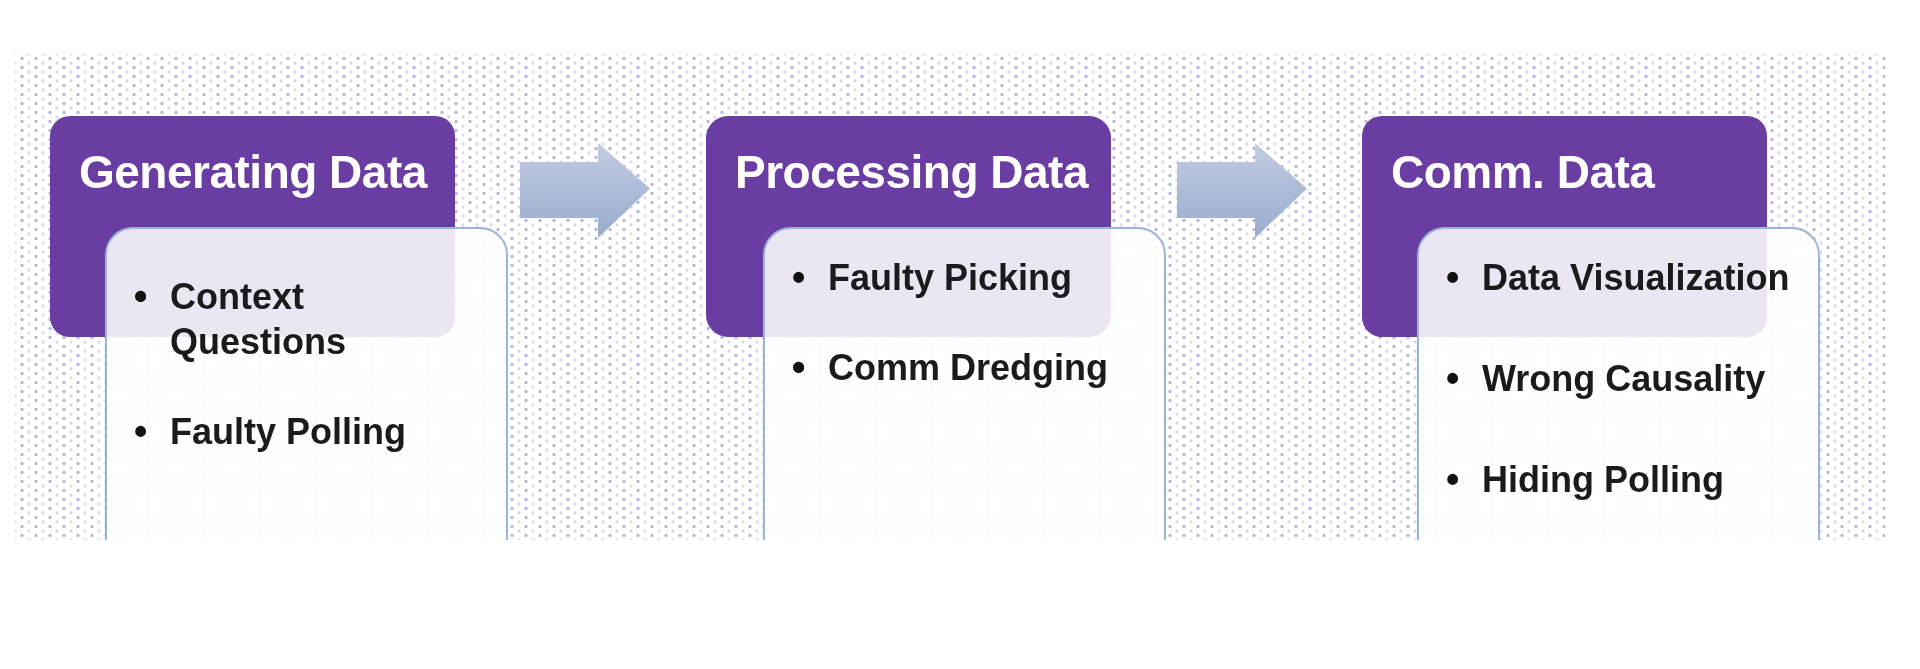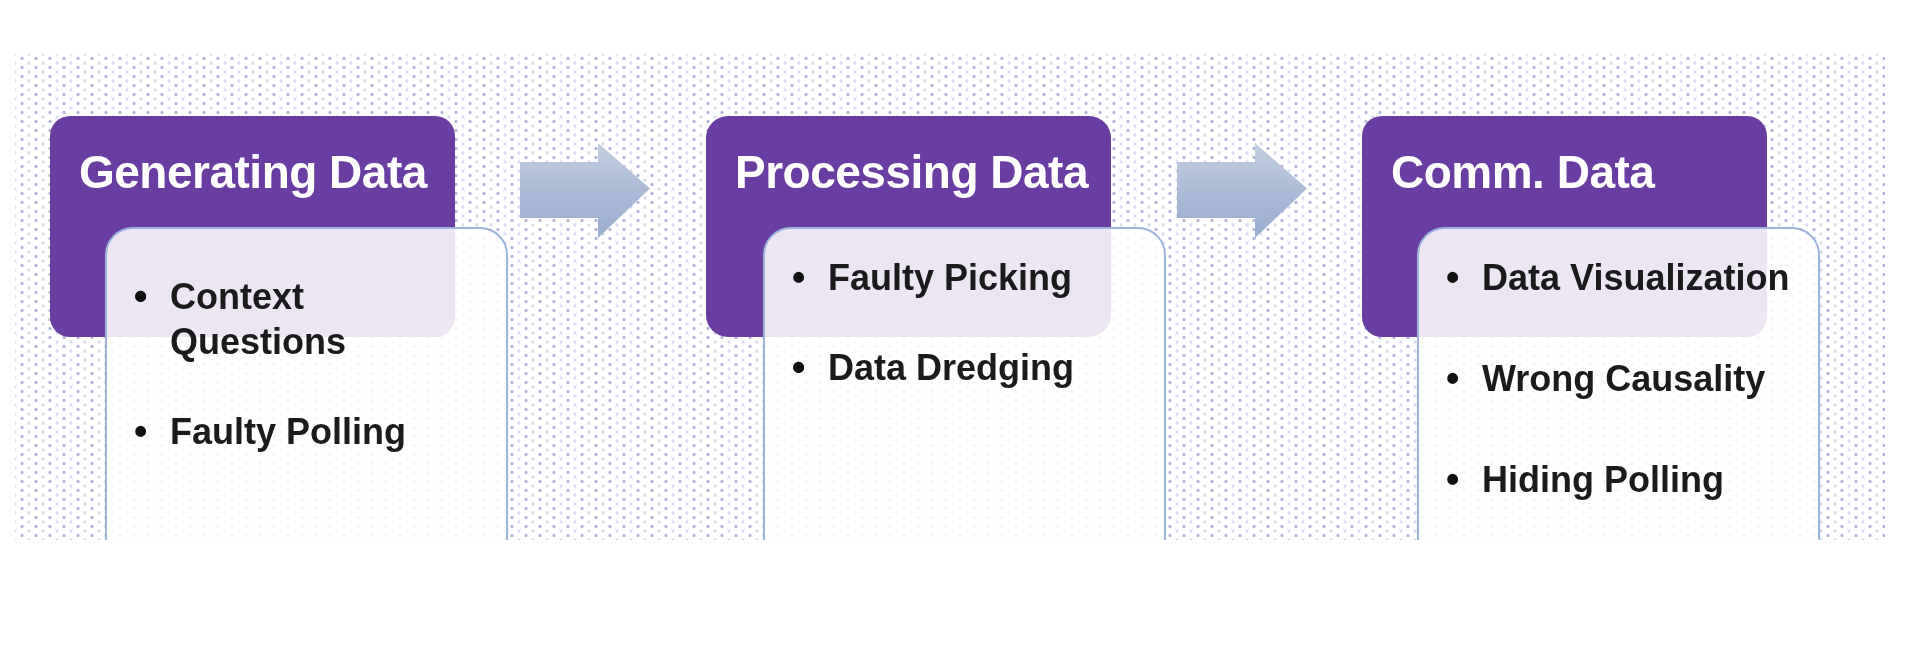--- a/index.html
+++ b/index.html
@@ -111,21 +111,21 @@
       <ul class="bullets">
         <li>
           <span class="blt">•</span>
           <span>Faulty Picking</span>
         </li>
         <li>
           <span class="blt">•</span>
         </li>
         <li>
           <span class="blt">•</span>
-          <span>Data Dredging</span>
+          <span>Comm Dredging</span>
         </li>
       </ul>
     </div>
   </div>
 
   <div class="arrow arrow2"></div>
 
   <div class="step3">
     <div class="hdr">
       <div class="hdr-title">Comm. Data</div>

